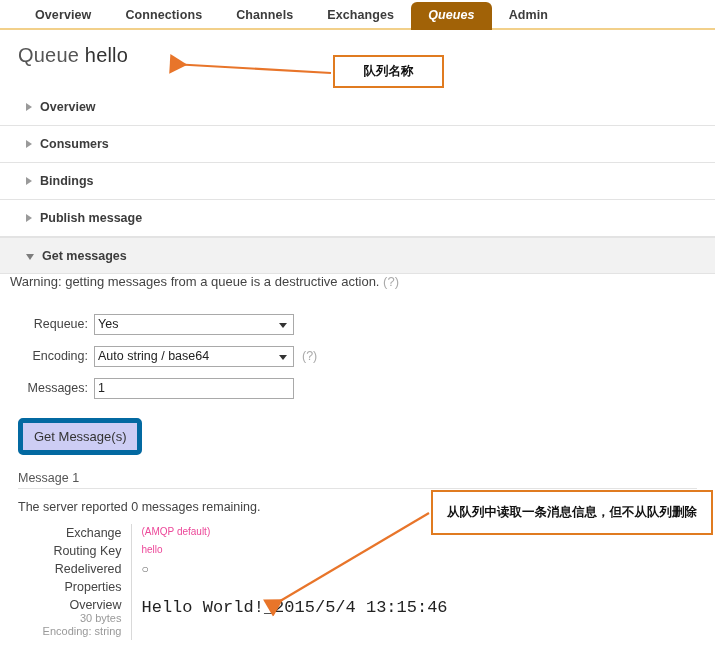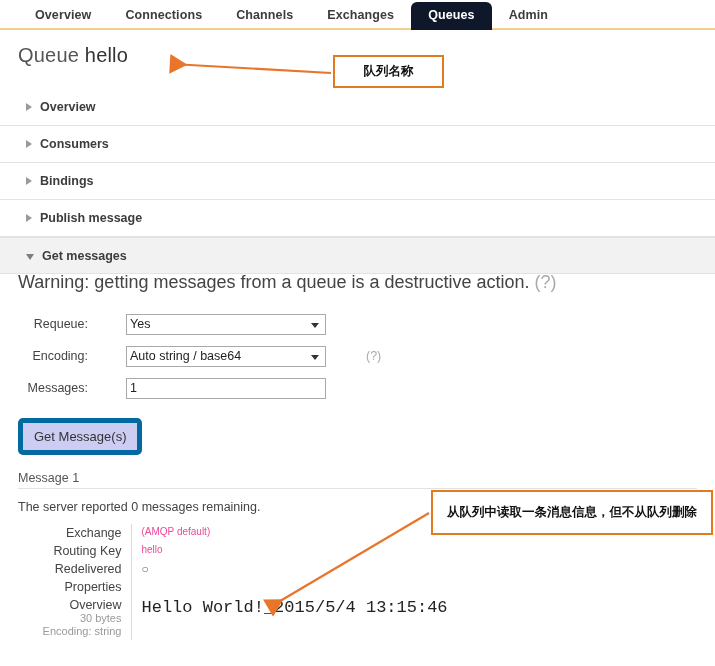--- a/index.html
+++ b/index.html
@@ -31,23 +31,24 @@
     font-size: 12.5px;
     font-weight: bold;
     color: #3c3c3c;
     padding: 5px 17px 7px 17px;
     line-height: 16px;
     white-space: nowrap;
     cursor: pointer;
     letter-spacing: 0.1px;
   }
   .tab.active {
-    background: #0f172a;
+    background: #a16207;
     color: #fff;
     border-radius: 6px 6px 0 0;
+    font-style: italic;
   }
 
   
   .page-title {
     position: absolute;
     left: 18px;
     top: 44px;
     font-size: 20px;
     font-weight: normal;
     color: #555;
@@ -94,33 +95,32 @@
   }
   .section-label {
     font-size: 12.5px;
     font-weight: bold;
     color: #3c3c3c;
   }
 
   
   .gm-body { position: absolute; left: 0; top: 274px; width: 715px; }
   .warning {
-    font-size: 18px;
-    color: #444;
-    padding-left: 18px;
+    font-size: 13px;
+    color: #444;
+    padding-left: 10px;
     line-height: 16px;
   }
   .hint { color: #aaa; }
 
   .form { margin-top: 18px; padding-left: 18px; }
   .form-row {
     display: flex;
     align-items: center;
     height: 32px;
-    gap: 32px;
   }
   .form-label {
     width: 76px;
     text-align: right;
     font-size: 12.5px;
     color: #444;
     padding-right: 6px;
   }
   select.ctl, input.ctl {
     font-family: "Liberation Sans", sans-serif;

